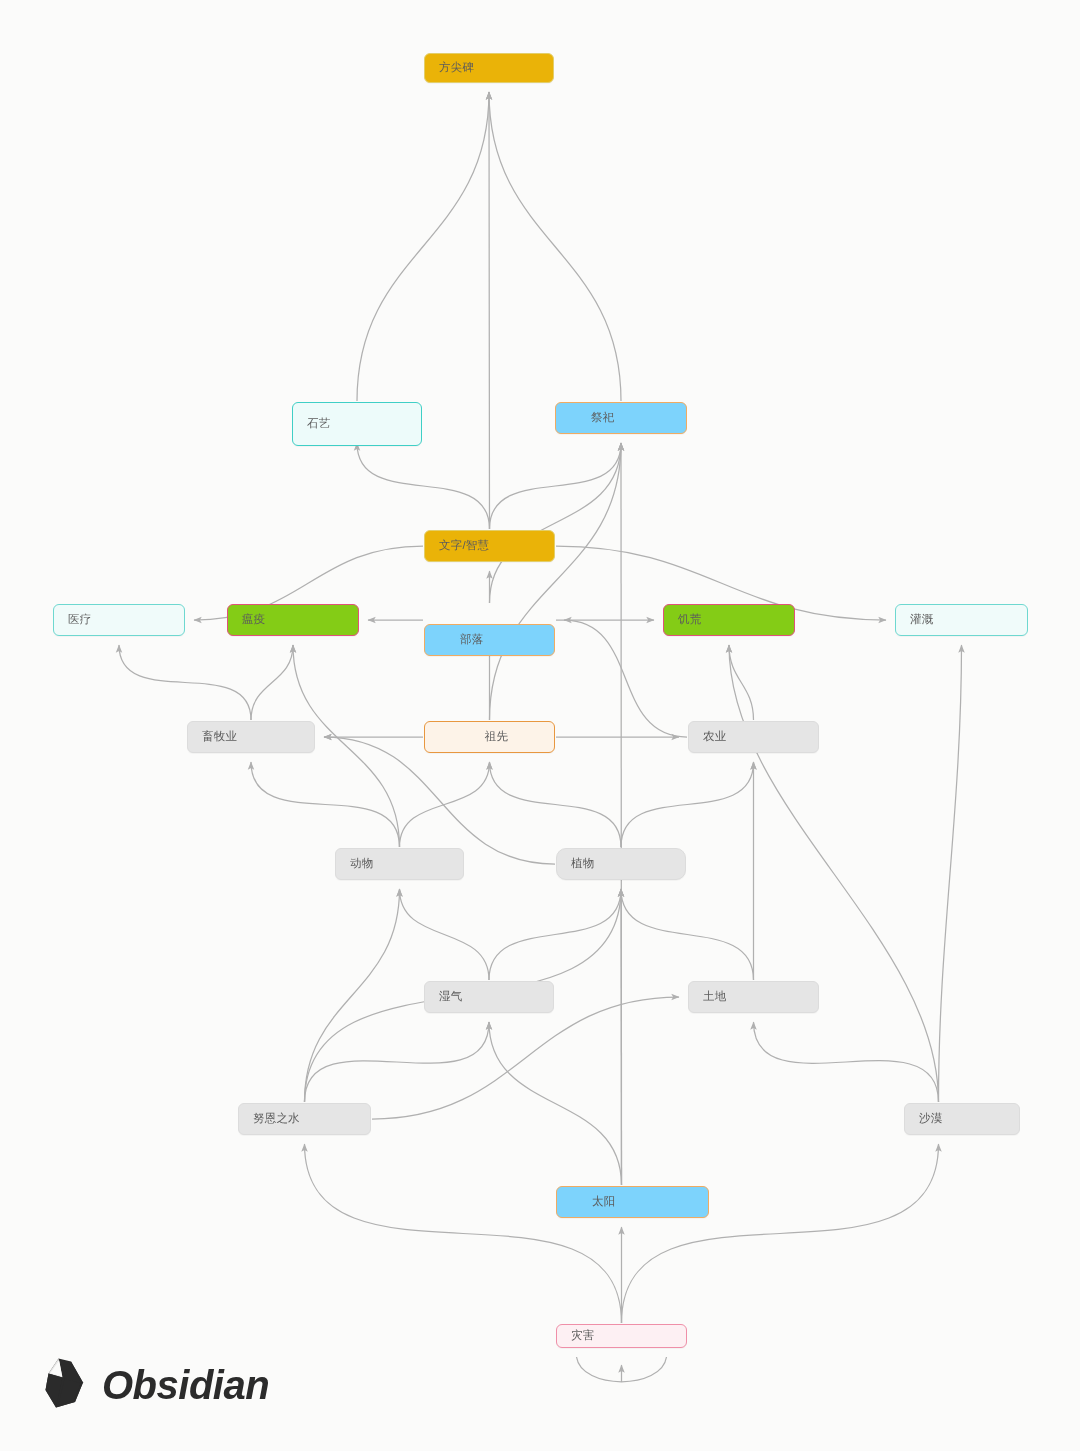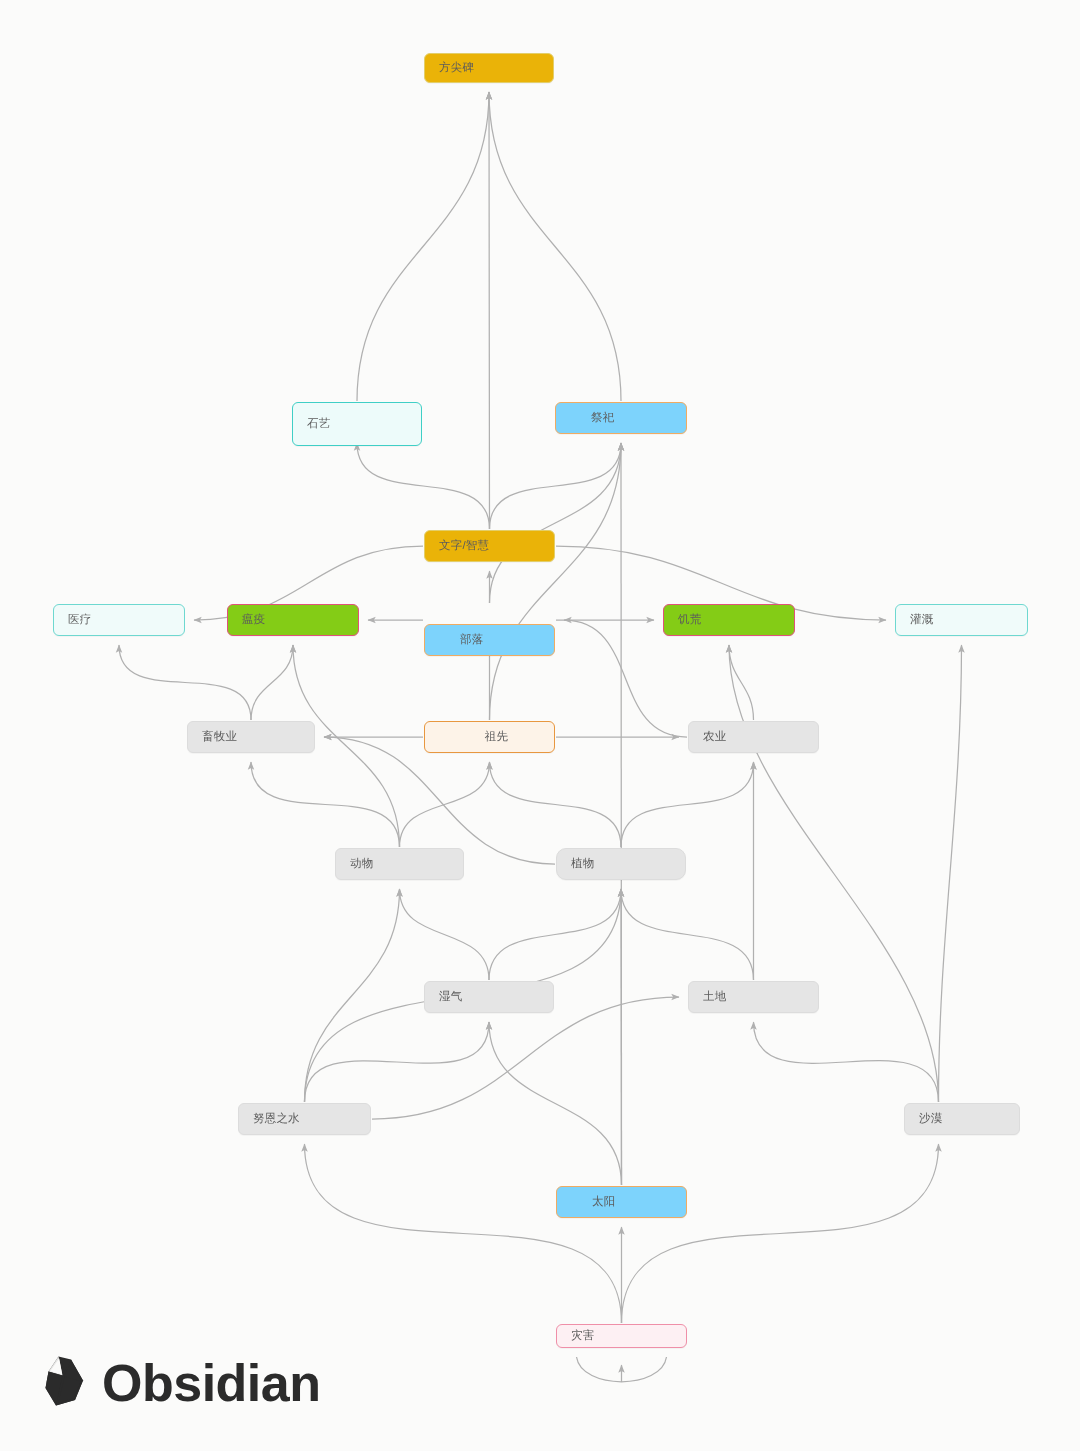--- a/index.html
+++ b/index.html
@@ -61,25 +61,26 @@
   
   #obsidian-mark {
     position: absolute;
     left: 42px;
     bottom: 38px;
     display: flex;
     align-items: center;
     gap: 14px;
   }
   #obsidian-mark .mark-text {
-    font-size: 52px;
+    font-size: 40px;
     font-weight: 700;
     color: #2b2b2b;
     letter-spacing: -0.5px;
     font-family: "Liberation Sans", "DejaVu Sans", sans-serif;
+    font-style: italic;
   }
 </style>
 </head>
 <body>
 
 <div id="canvas-root">
 
   <svg id="edge-layer" viewBox="0 0 1080 1451" xmlns="http://www.w3.org/2000/svg">
     <defs>
       <marker id="arrowhead" markerWidth="8" markerHeight="8" refX="6.2" refY="3" orient="auto" markerUnits="strokeWidth">
@@ -181,21 +182,21 @@
       </div>
       <div class="canvas-node c-gray" style="left: 688px; top: 981px; width: 131px; height: 32px;">
         <span class="node-label">土地</span>
       </div>
       <div class="canvas-node c-gray" style="left: 238px; top: 1103px; width: 133px; height: 32px;">
         <span class="node-label">努恩之水</span>
       </div>
       <div class="canvas-node c-gray" style="left: 872px; top: 1103px; width: 116px; height: 32px; margin-left: 32px;">
         <span class="node-label">沙漠</span>
       </div>
-      <div class="canvas-node c-orange-soft" style="left: 556px; top: 1186px; width: 131px; height: 32px;">
+      <div class="canvas-node c-orange-soft" style="left: 556px; top: 1186px; width: 153px; height: 32px;">
         <span class="node-label">太阳</span>
       </div>
       <div class="canvas-node c-red-soft" style="left: 556px; top: 1324px; width: 131px; height: 24px;">
         <span class="node-label">灾害</span>
       </div>
     </div>
 
   <div id="obsidian-mark">
     <span>
       <svg width="46" height="52" viewBox="0 0 46 52" xmlns="http://www.w3.org/2000/svg">

